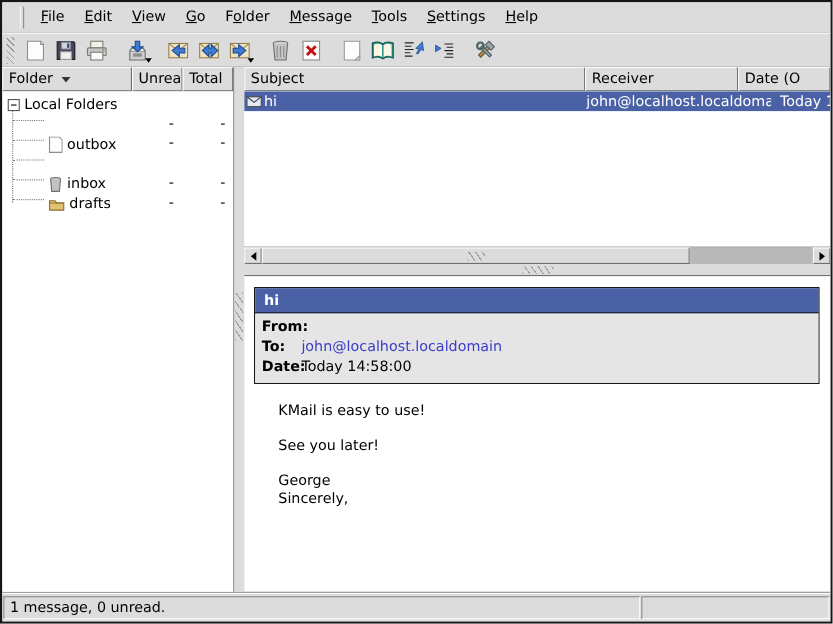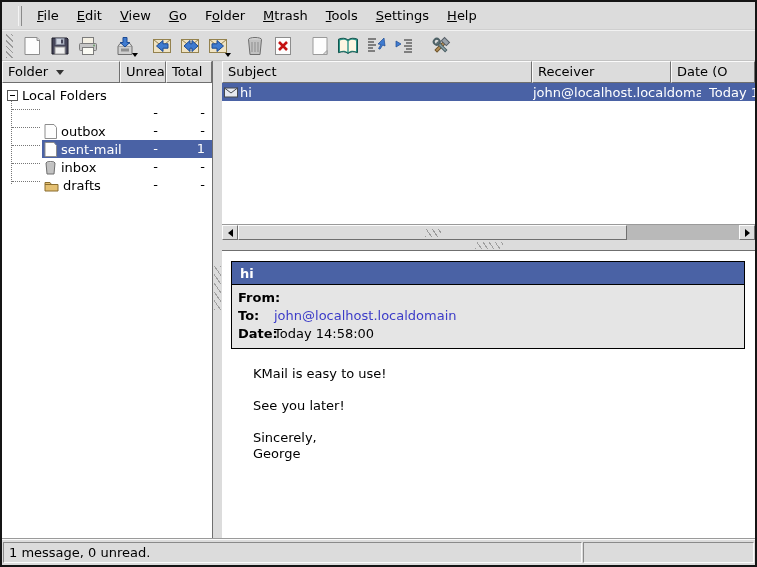--- a/index.html
+++ b/index.html
@@ -173,21 +173,21 @@
 
 <div class="window">
 
   <div class="menubar">
     <div class="menubar-handle"></div>
     <div class="menu-item"><span></span><span class="accel">F</span><span>ile</span></div>
     <div class="menu-item"><span></span><span class="accel">E</span><span>dit</span></div>
     <div class="menu-item"><span></span><span class="accel">V</span><span>iew</span></div>
     <div class="menu-item"><span></span><span class="accel">G</span><span>o</span></div>
     <div class="menu-item"><span>F</span><span class="accel">o</span><span>lder</span></div>
-    <div class="menu-item"><span></span><span class="accel">M</span><span>trash</span></div>
+    <div class="menu-item"><span></span><span class="accel">M</span><span>essage</span></div>
     <div class="menu-item"><span></span><span class="accel">T</span><span>ools</span></div>
     <div class="menu-item"><span></span><span class="accel">S</span><span>ettings</span></div>
     <div class="menu-item"><span></span><span class="accel">H</span><span>elp</span></div>
   </div>
 
   <div class="toolbar">
     <div class="toolbar-handle"></div>
 
     <button class="tbtn">
       <span>
@@ -380,28 +380,20 @@
                   <path d="M1 .5h9l2.5 3V14.5H1z" fill="#fdfdfd" stroke="#8d8d8d"></path>
                 </svg>
               </span>
             <span>outbox</span>
           </div>
           <span class="fval unread">-</span>
           <span class="fval total">-</span>
         </div>
 
         <div class="trow selected">
-          <div class="rowbody">
-            <span class="ficon">
-                <svg width="13" height="15">
-                  <path d="M1 .5h9l2.5 3V14.5H1z" fill="#fdfdfd" stroke="#8d8d8d"></path>
-                </svg>
-              </span>
-            <span>sent-mail</span>
-          </div>
           <span class="fval unread">-</span>
           <span class="fval total">1</span>
         </div>
 
         <div class="trow">
           <div class="rowbody">
             <span class="ficon">
                 <svg width="13" height="15">
                   <ellipse cx="6.5" cy="3" rx="4.5" ry="1.5" fill="#d6d6d6" stroke="#6e6e6e"></ellipse>
                   <path d="M2 3l1 11h7l1-11" fill="#c2c2c2" stroke="#6e6e6e"></path>
@@ -496,22 +488,22 @@
               <span class="flabel">Date:</span>
               <span class="fvalue">Today 14:58:00</span>
             </div>
           </div>
         </div>
         <div class="pbody">
           <div class="bline">KMail is easy to use!</div>
           <div class="bline"></div>
           <div class="bline">See you later!</div>
           <div class="bline"></div>
+          <div class="bline">George</div>
           <div class="bline">Sincerely,</div>
-          <div class="bline">George</div>
         </div>
       </div>
     </div>
   </div>
 
   <div class="statusbar">
     <div class="spanel p1">1 message, 0 unread.</div>
     <div class="spanel p2"></div>
   </div>
 

